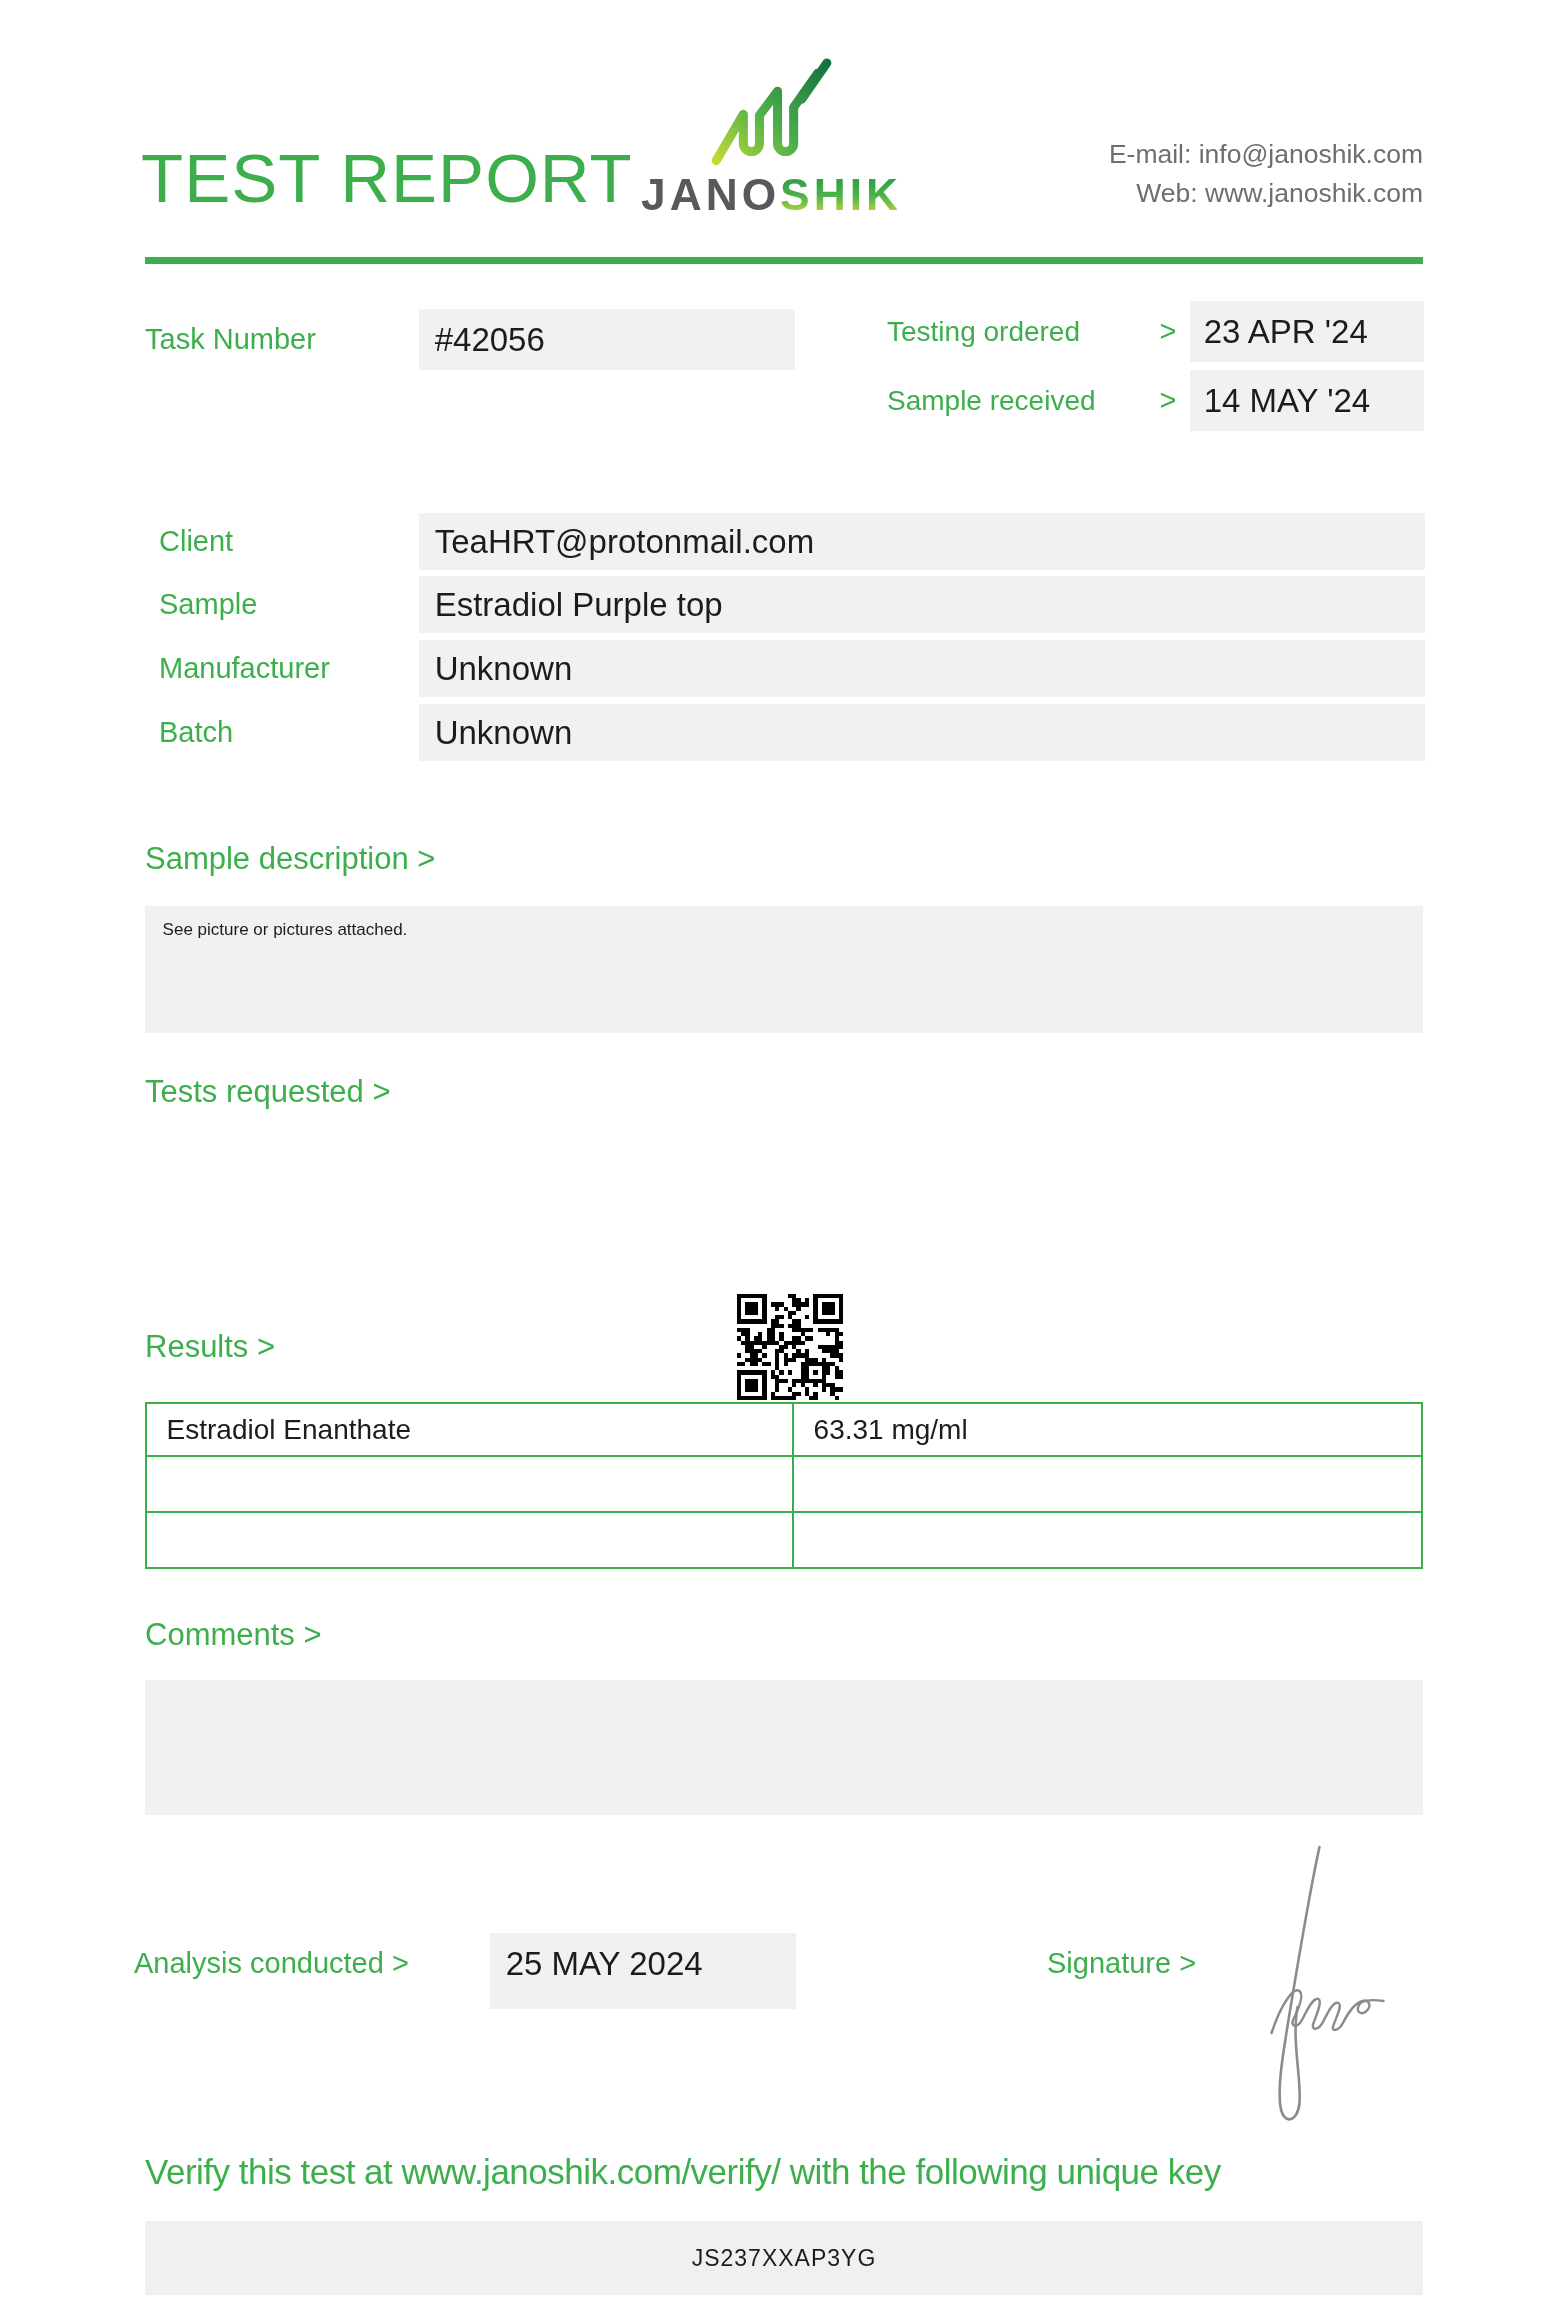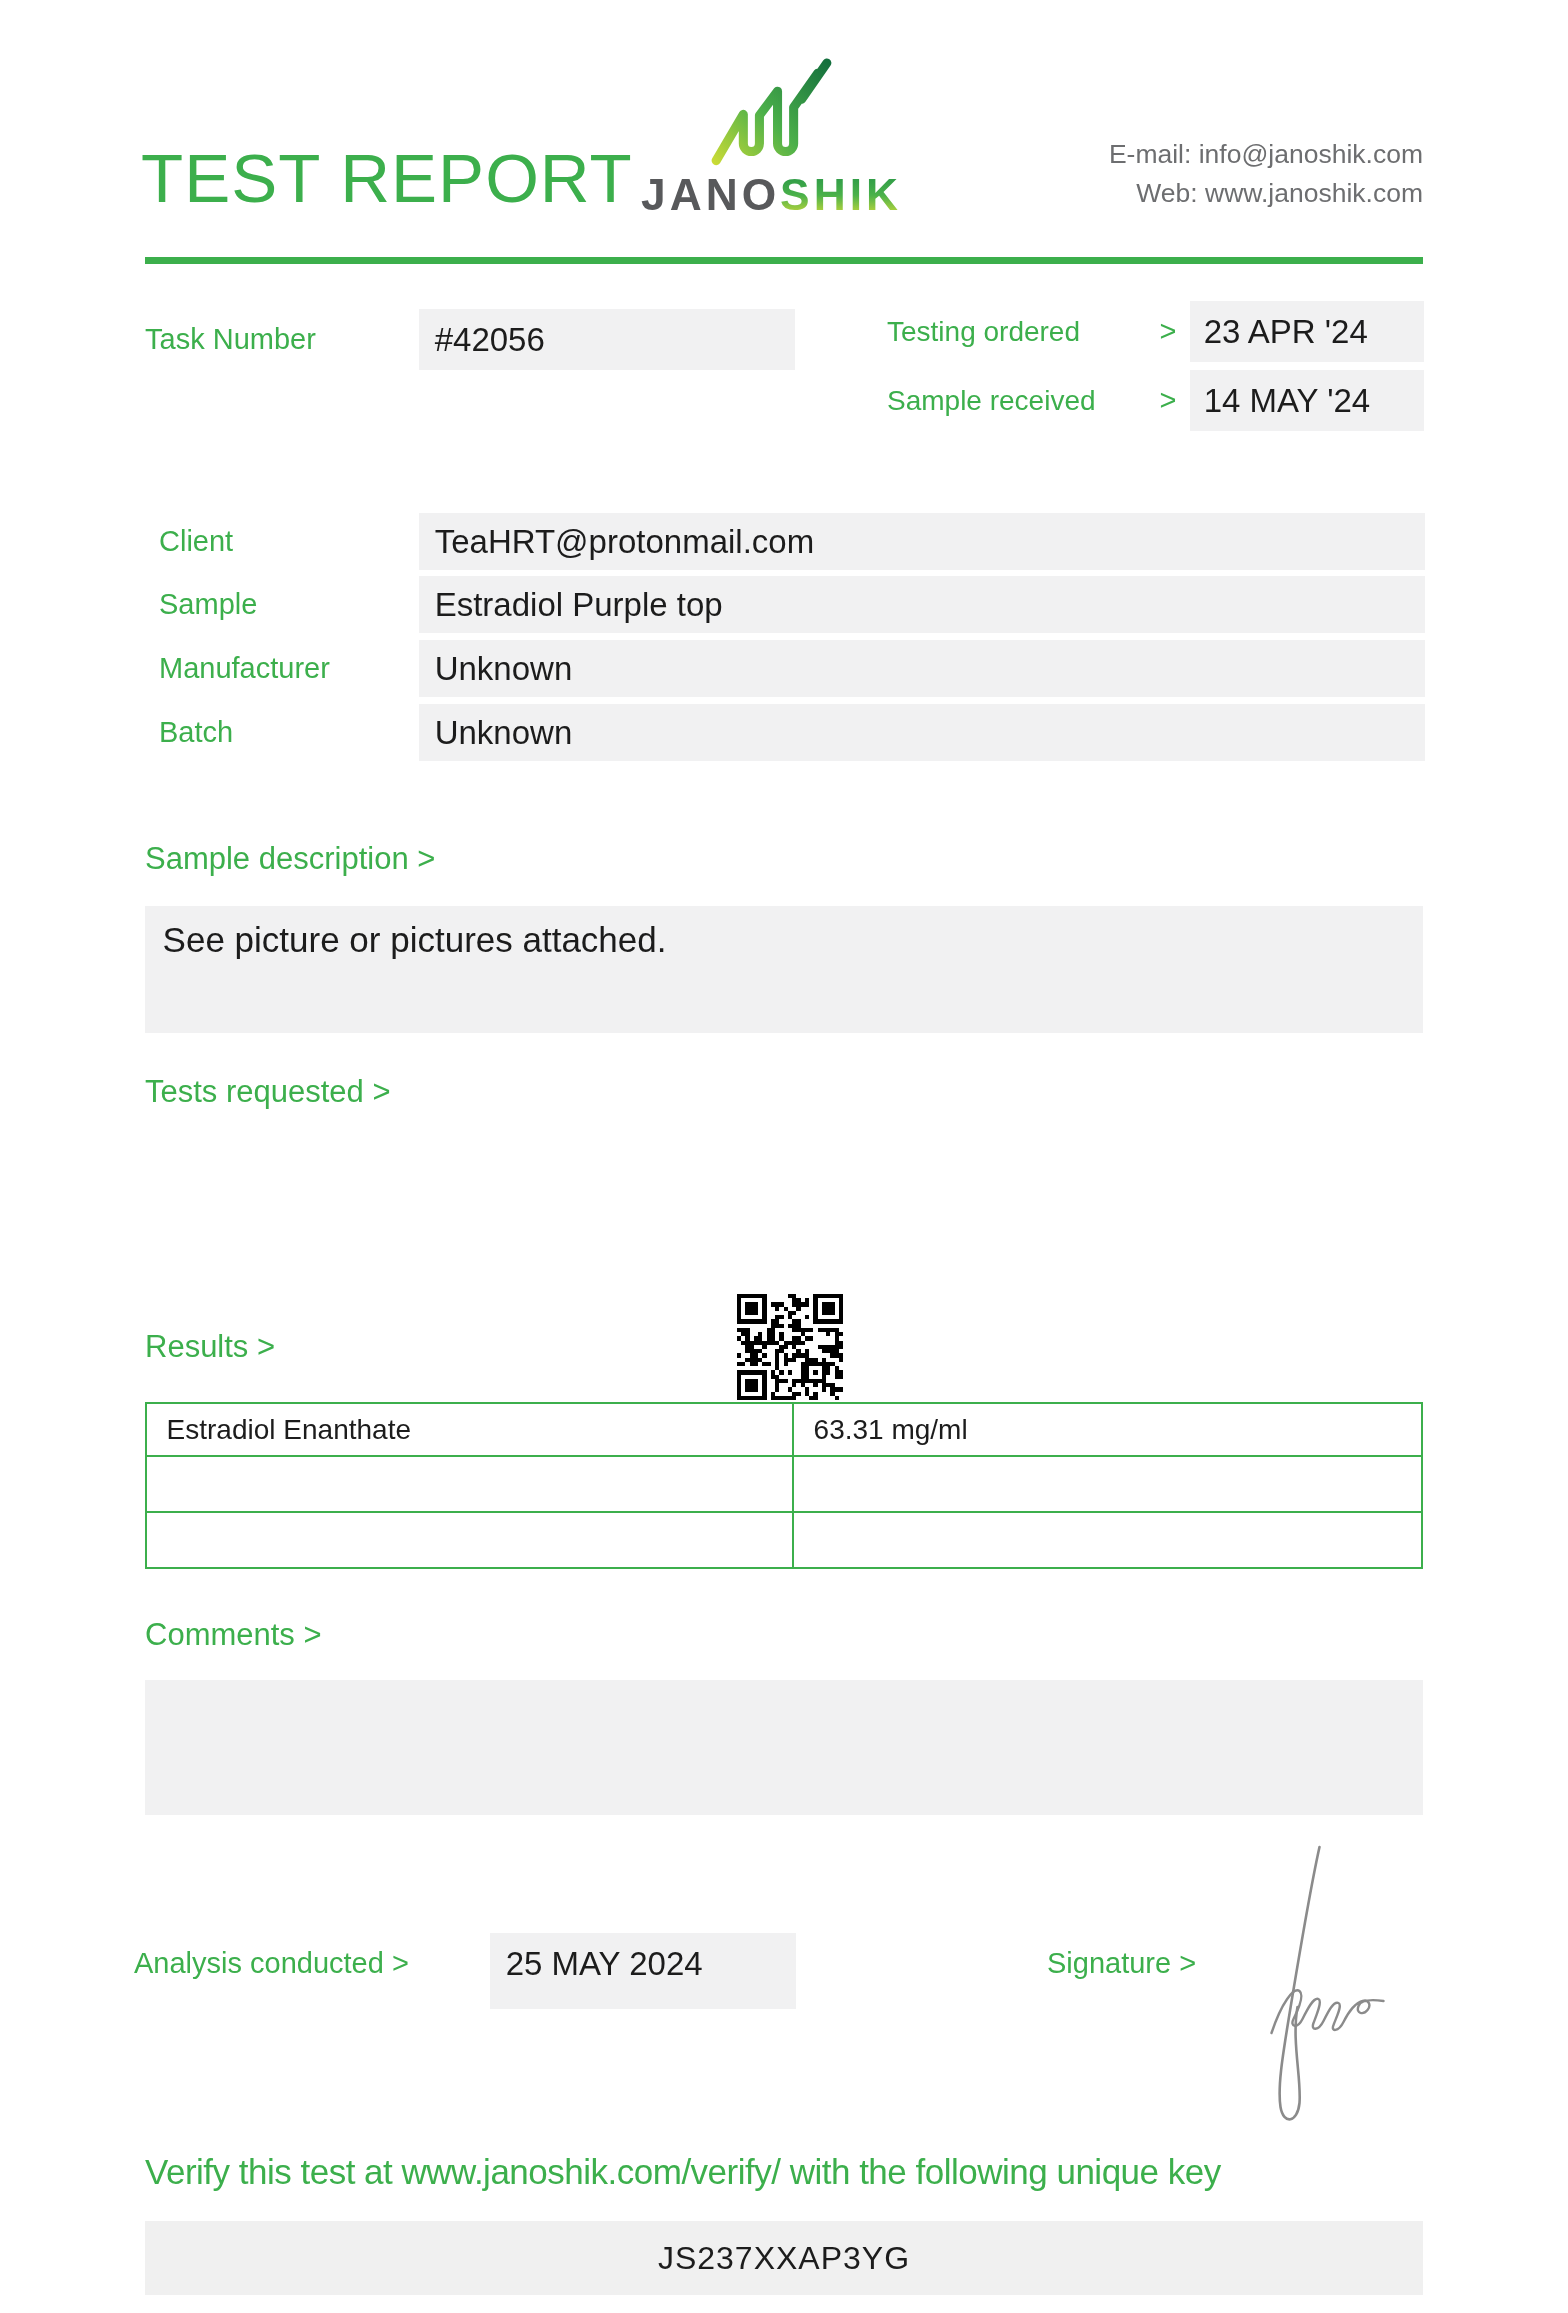--- a/index.html
+++ b/index.html
@@ -47,21 +47,21 @@
   .date-row-1{top:301px;}
   .date-row-2{top:370px;}
 
   
   .info-label{left:159px;line-height:57px;}
   .info-box{left:419px;width:1006px;height:57px;line-height:57px;padding-left:15.7px;box-sizing:border-box;}
 
   
   .sec-head{color:#3CAF4C;font-size:31px;white-space:nowrap;}
   .sec-box{
-    background:#f1f1f2;color:#1c1c1c;font-size:35px;
+    background:#f1f1f2;color:#1c1c1c;font-size:17px;
     box-sizing:border-box;padding:13.7px 17.6px;
   }
   .head-sampledesc{left:145px;top:841px;}
   .box-sampledesc{left:145px;top:906px;width:1278px;height:127px;}
   .head-tests{left:145px;top:1074px;}
   .box-tests{left:145px;top:1141px;width:1278px;height:151px;}
   .head-results{left:145px;top:1329px;}
   .head-comments{left:145px;top:1617px;}
   .box-comments{left:145px;top:1680px;width:1278px;height:135px;}
 
@@ -86,21 +86,21 @@
   .sig-label{left:1047px;top:1933px;line-height:61px;}
   .sig{left:1241px;top:1835px;width:161px;height:300px;}
 
   
   .verify-line{
     left:145px;top:2152px;width:1282px;
     color:#3CAF4C;font-size:35px;letter-spacing:-0.5px;white-space:nowrap;
   }
   .key-box{
     left:145px;top:2221px;width:1278px;height:74px;
-    background:#f0f0f0;color:#1c1c1c;font-size:32px;letter-spacing:1px;
+    background:#f0f0f0;color:#1c1c1c;font-size:23px;letter-spacing:1px;
     line-height:74px;text-align:center;
   }
 </style>
 </head>
 <body>
 
 <div class="page">
 
   <div class="abs title">TEST REPORT</div>
 

